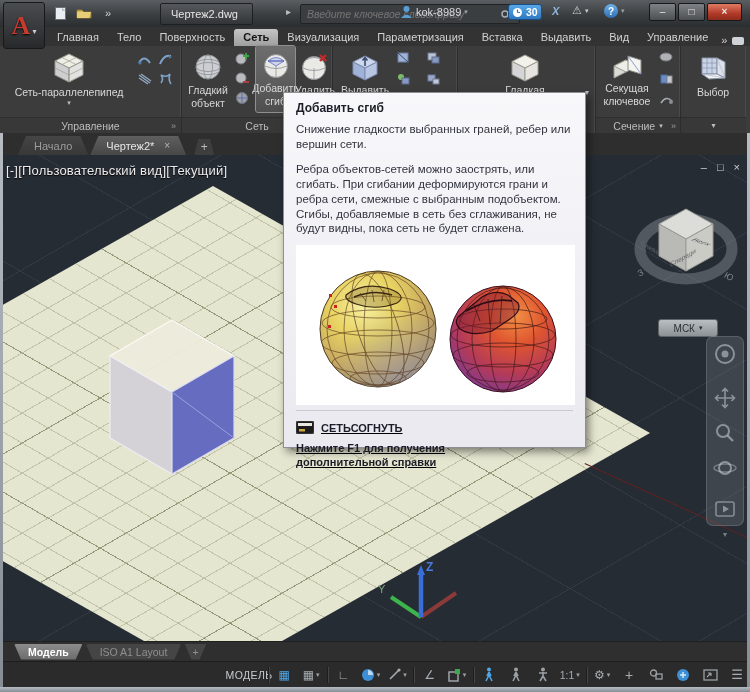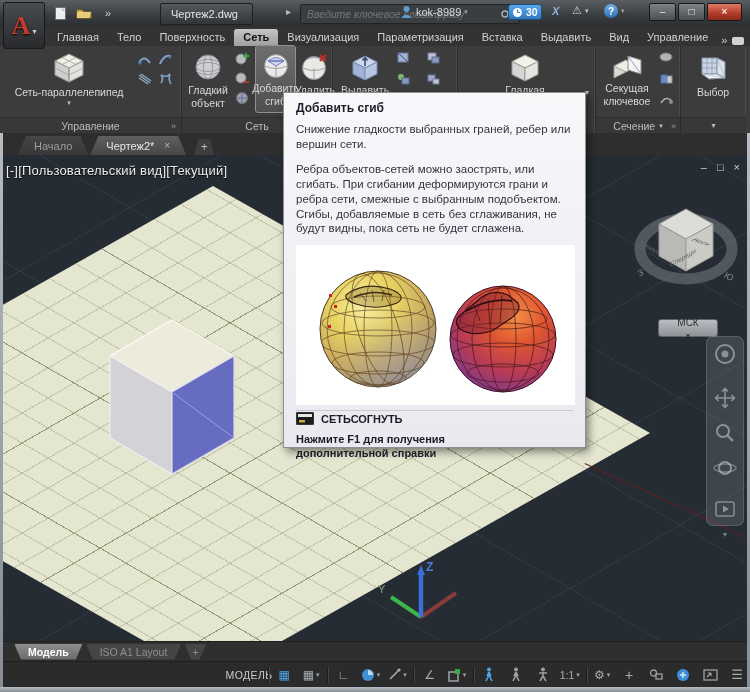--- a/index.html
+++ b/index.html
@@ -75,36 +75,36 @@
       repeating-linear-gradient(150deg, rgba(150,155,120,.45) 0 1px, transparent 1px 26px);}
   .vplabel{left:6px;top:8px;color:#ececec;font-size:13px;letter-spacing:.2px;text-shadow:0 1px 1px #000;}
   .vpctrl{top:6px;right:10px;display:flex;gap:10px;color:#cdd2d7;font-size:11px;}
   .redline{left:585px;top:308px;width:184px;height:0;border-top:1.5px solid #5e2222;
     transform:rotate(24.5deg);transform-origin:left top;}
 
   
   .viewcube{left:630px;top:28px;width:112px;height:160px;}
   .msk{position:absolute;left:28px;top:136px;width:58px;height:16px;border-radius:3px;
     background:linear-gradient(#b9bec3,#8d9297);border:1px solid #5f6468;color:#2c2f32;
-    font-size:10px;display:flex;align-items:center;justify-content:center;gap:4px;flex-direction:column;}
+    font-size:10px;display:flex;align-items:center;justify-content:center;gap:4px;}
 
   
   .navbar{left:706px;top:181px;width:38px;height:190px;border-radius:7px;
     background:rgba(130,136,142,.28);border:1px solid rgba(170,175,180,.25);
     display:flex;flex-direction:column;align-items:center;padding-top:6px;box-sizing:border-box;gap:9px;}
   .navsep{width:26px;height:1px;background:rgba(180,185,190,.25);}
 
   
   .tooltip{left:283px;top:92px;width:303px;height:356px;z-index:100;
     background:linear-gradient(#f8f8fb,#e9e9ef);border:1px solid #8e8e96;
     box-shadow:3px 4px 8px rgba(0,0,0,.45);box-sizing:border-box;padding:8px 12px;}
   .tt-title{font-size:12px;font-weight:bold;color:#1c1c28;margin-bottom:7px;}
   .tt-text{font-size:11.5px;color:#333340;line-height:1.28;}
   .tt-img{margin-top:9px;width:279px;height:160px;background:#fff;}
-  .tt-foot{margin-top:5px;border-top:1px solid #c9c9d2;padding-top:1px;}
+  .tt-foot{margin-top:5px;border-top:1px solid #c9c9d2;padding-top:10px;text-decoration:underline;}
   .tt-cmdrow{display:flex;align-items:center;gap:7px;}
   .tt-cmd{font-size:11px;font-weight:bold;color:#1c1c28;}
   .tt-help{margin-top:7px;font-size:11px;font-weight:bold;color:#1c1c28;width:210px;line-height:1.3;}
 
   
   .layouttabs{left:0;top:641px;width:750px;height:20px;background:#2f2f2f;display:flex;align-items:center;
     padding-left:14px;box-sizing:border-box;border-top:1px solid #1f1f1f;}
   .ltab{height:16px;display:flex;align-items:center;padding:0 14px;font-size:10.5px;color:#8f8f8f;
     background:#454545;clip-path:polygon(0 0,100% 0,calc(100% - 7px) 100%,7px 100%);margin-right:3px;border-radius:2px;}
   .ltab.active{background:linear-gradient(#8d8d8d,#6b6b6b);color:#fff;font-weight:bold;}

